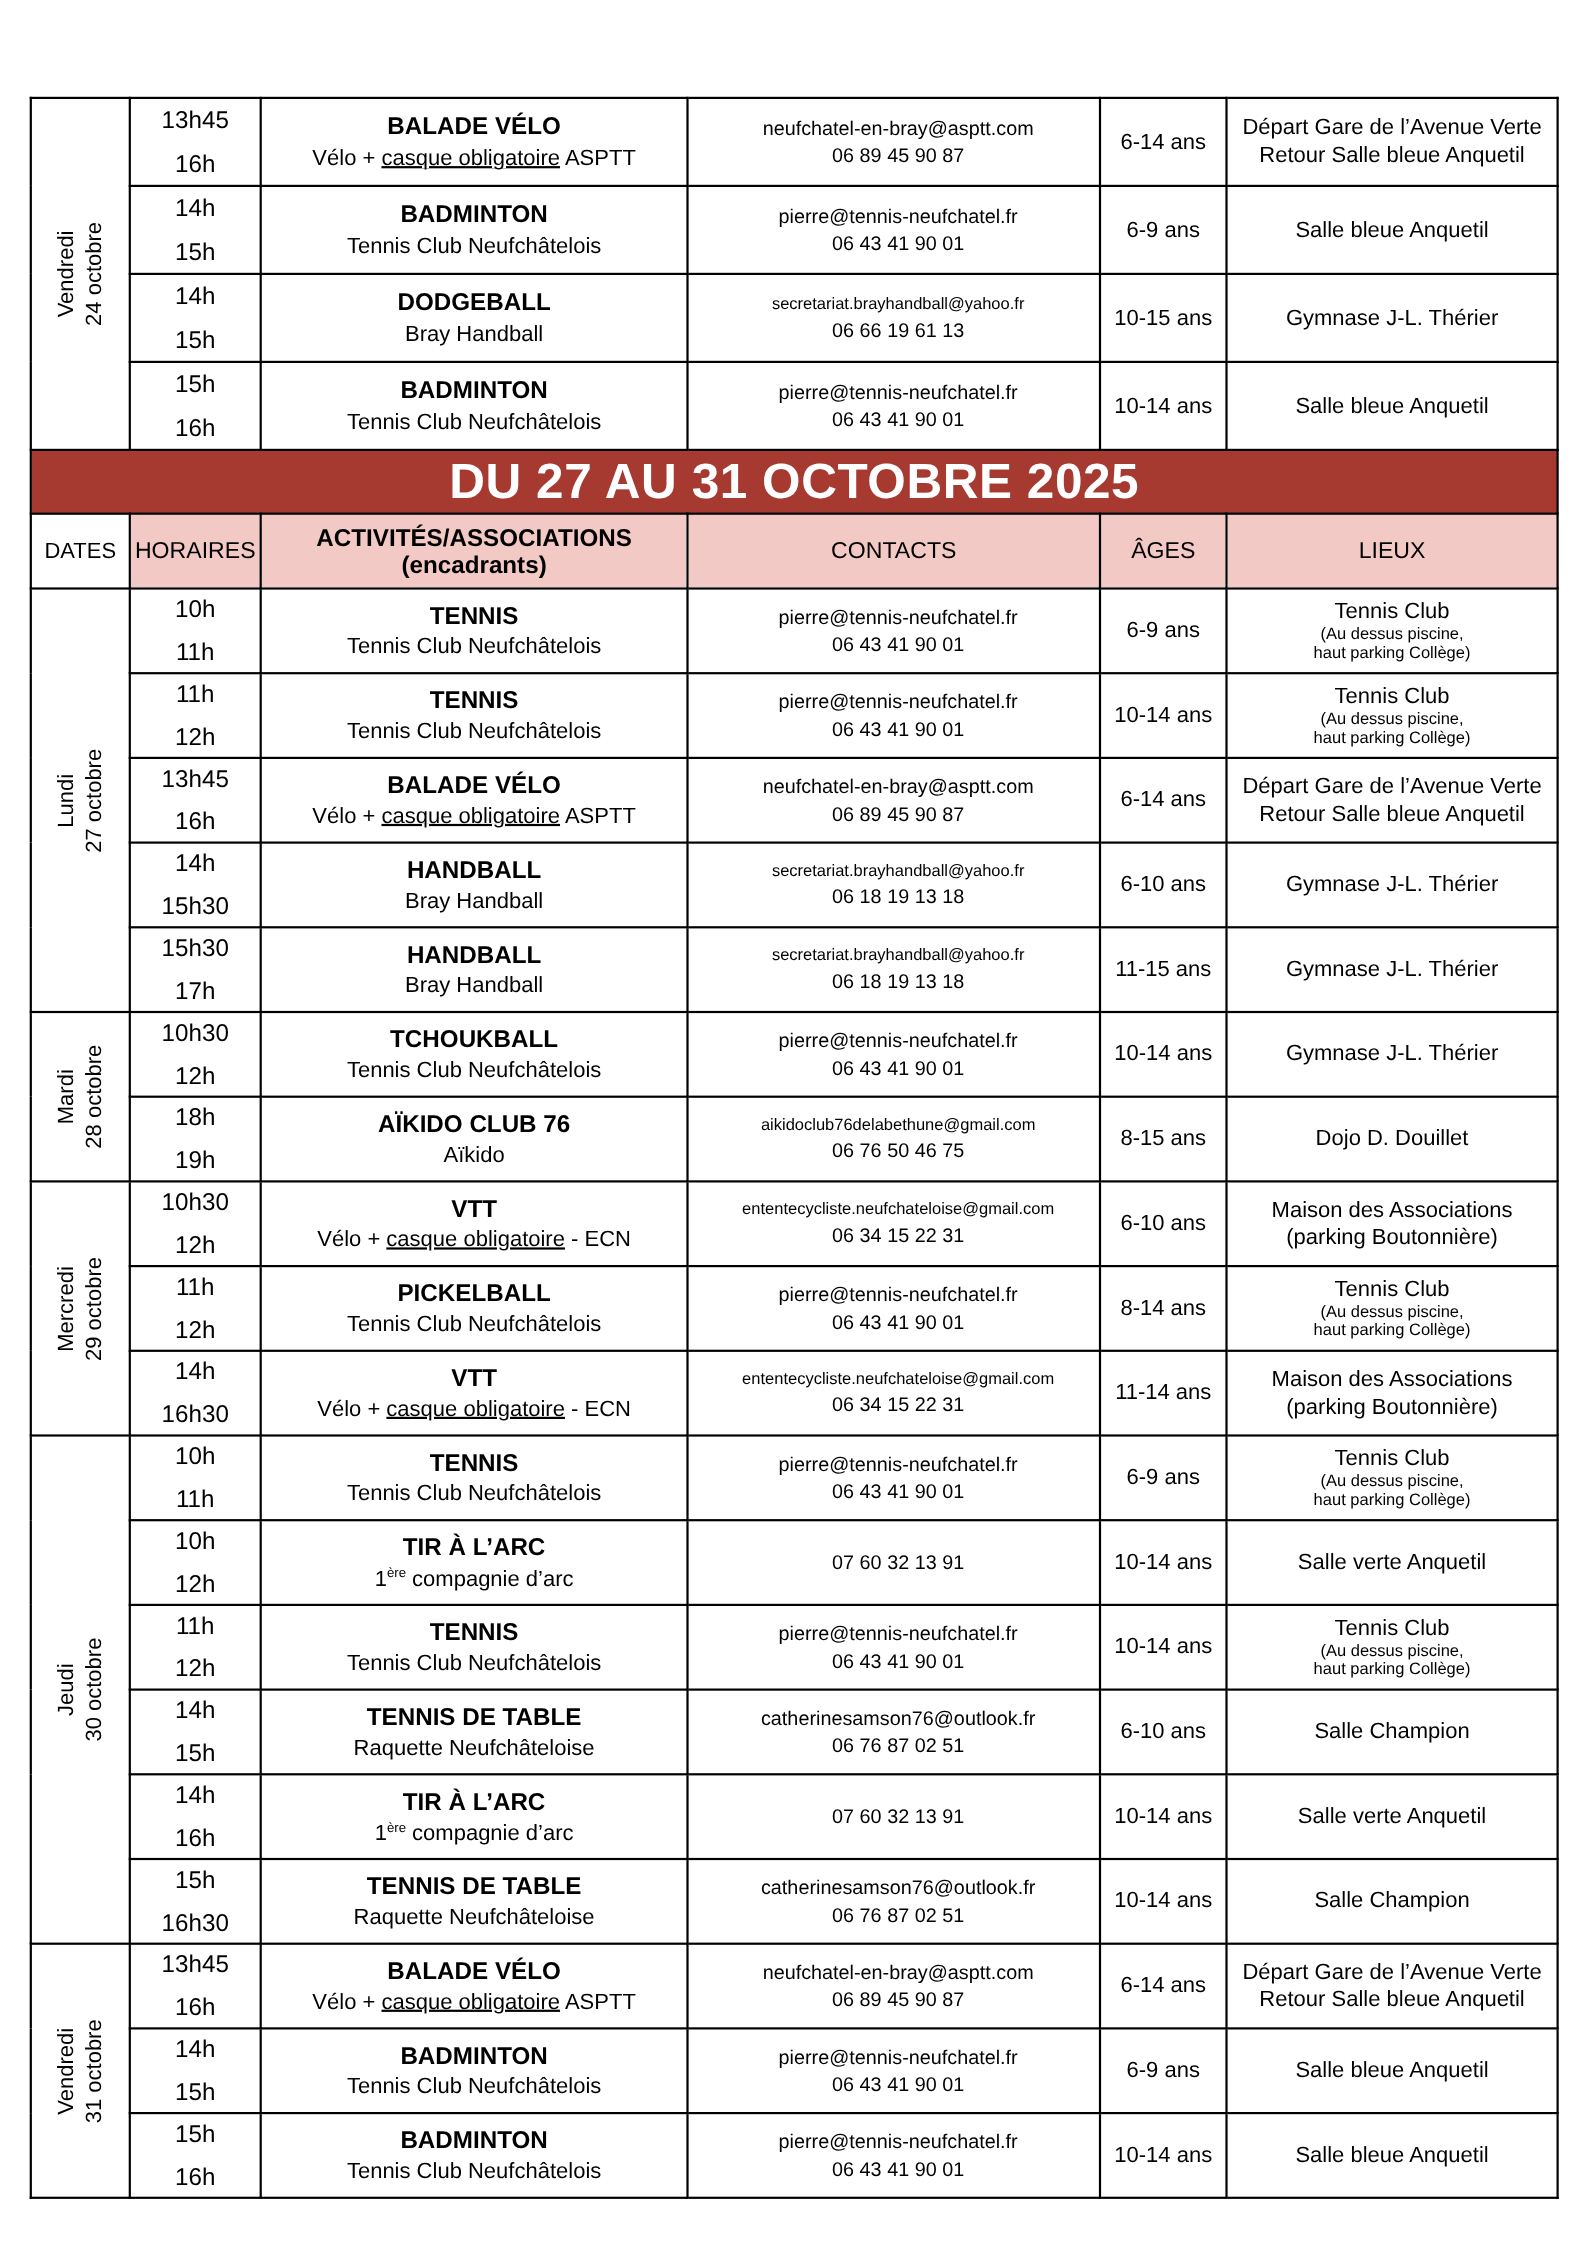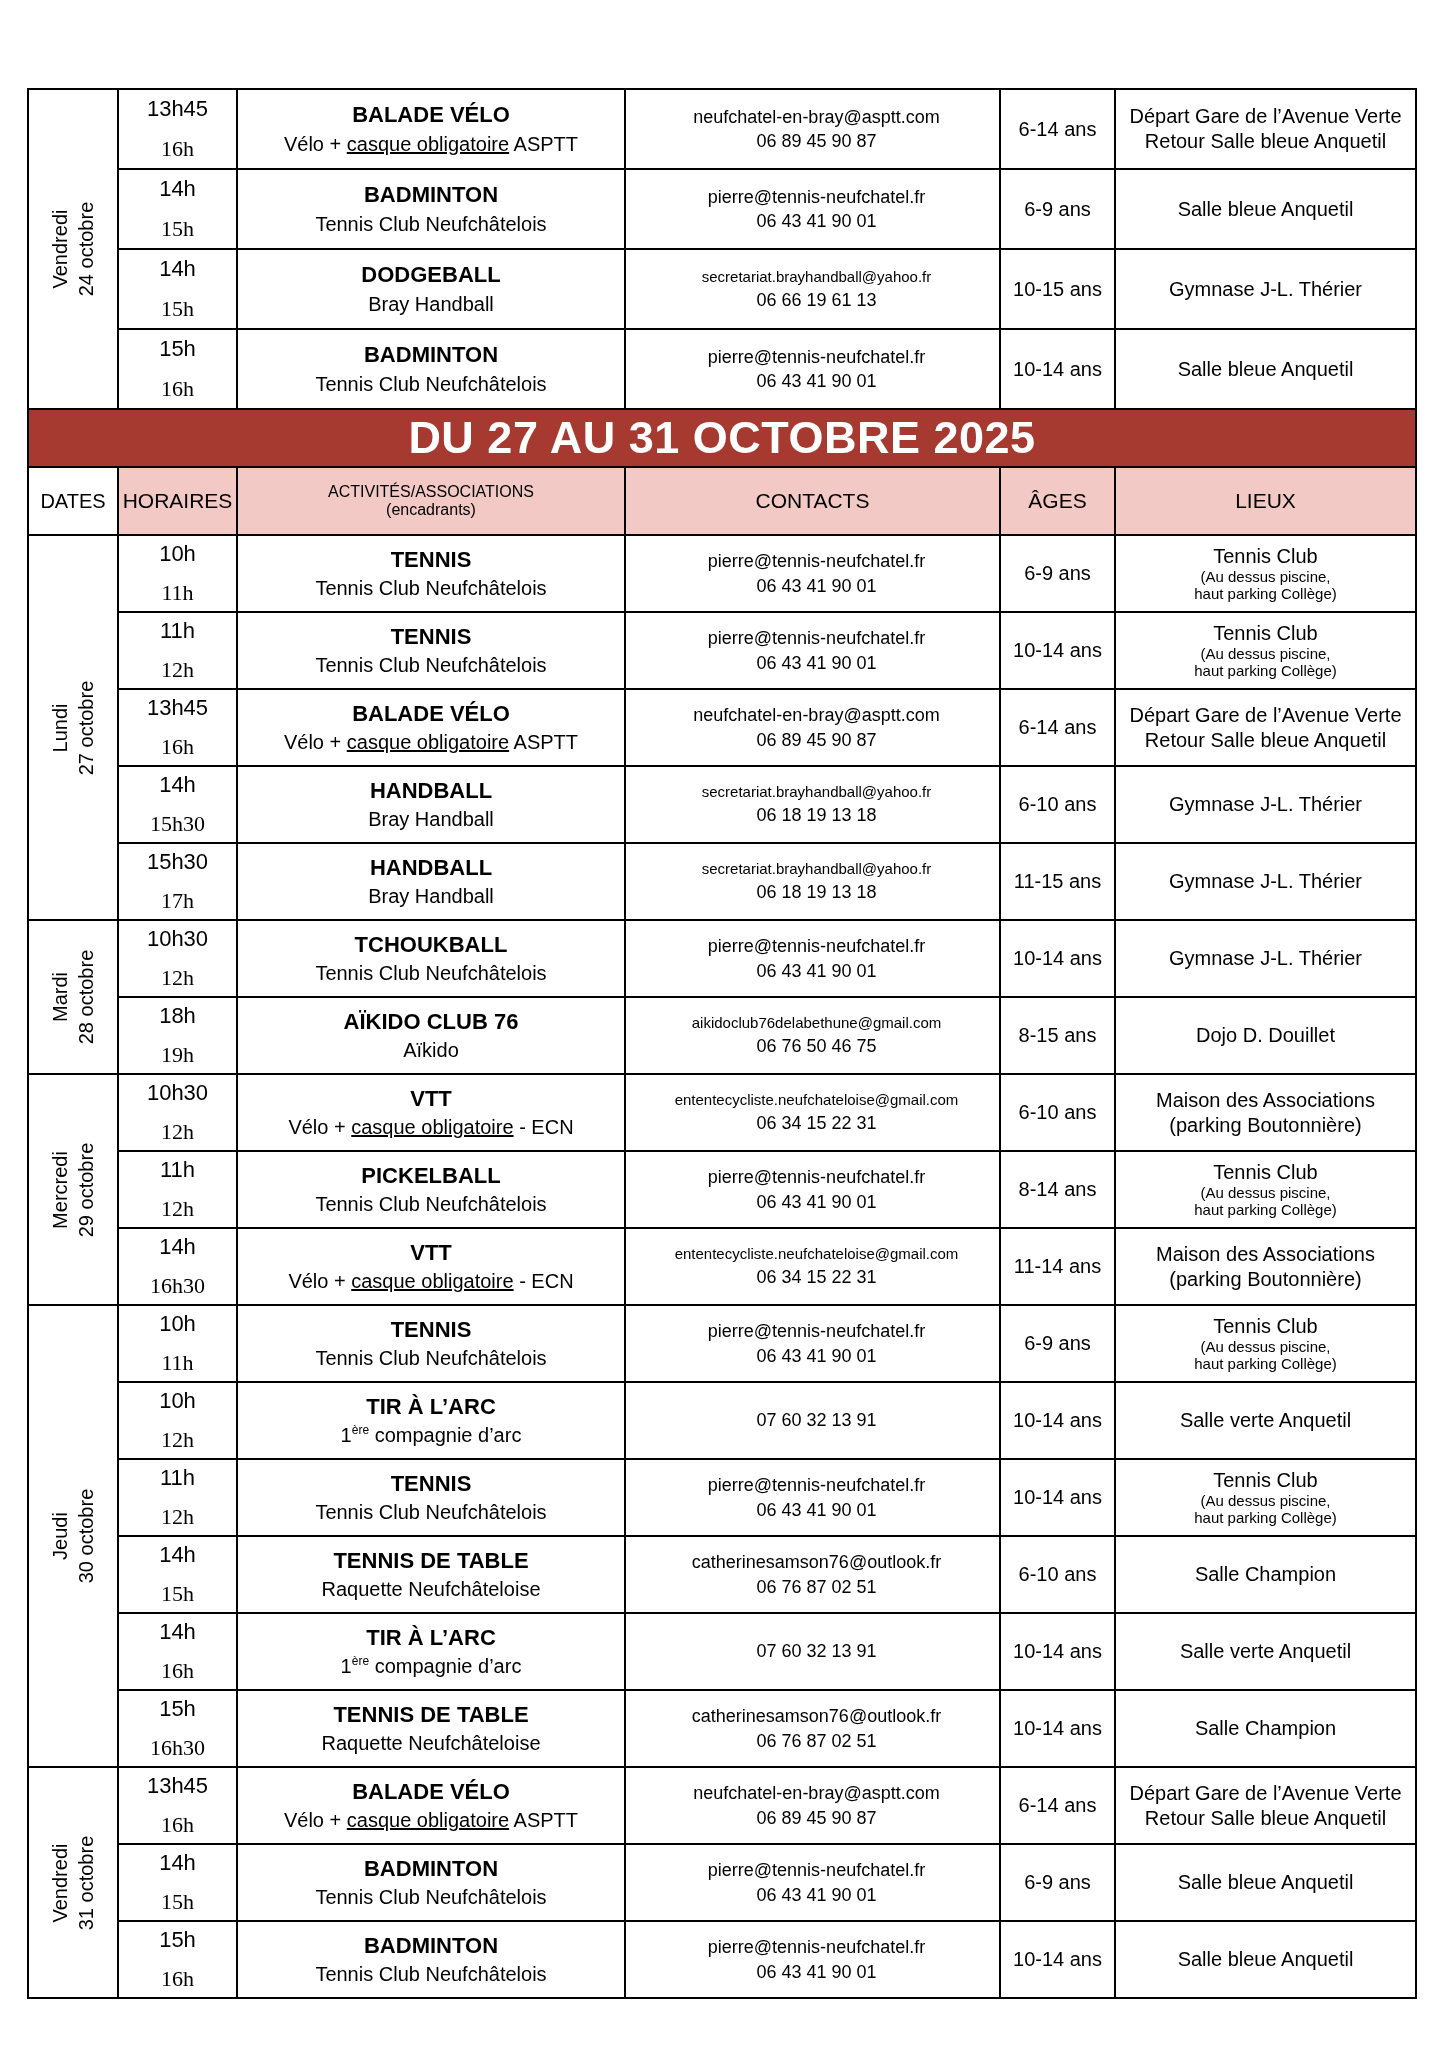--- a/index.html
+++ b/index.html
@@ -48,24 +48,24 @@
     padding: 2px;
   }
   tr.header-row { height: 68px; }
   th.hdr {
     background: var(--header-bg, #F2C9C4);
     font-weight: normal;
     font-size: 21px;
     line-height: 1.15;
   }
   th.hdr-dates { background: #ffffff; font-size: 20px; }
-  th.hdr div { font-size: 16px; }
+  th.hdr div { font-size: 22px; font-weight: bold; }
 
   td.time-cell { font-size: 22px; line-height: 1.1; }
-  .time-line + .time-line { margin-top: 15px; font-family: Liberation Serif, serif; }
+  .time-line + .time-line { margin-top: 15px; }
 
   .act-title { font-weight: bold; font-size: 22px; line-height: 1.15; }
   .act-sub   { font-size: 20px; line-height: 1.2; margin-top: 4px; }
   .act-sub .u { text-decoration: underline; }
   .act-sub sup { font-size: 0.6em; }
 
   td.contact-cell { font-size: 18px; line-height: 1.35; padding-left: 11px; }
   .contact-line.small-contact { font-size: 15px; line-height: 1.45; }
 
   td.age-cell { font-size: 20px; }

